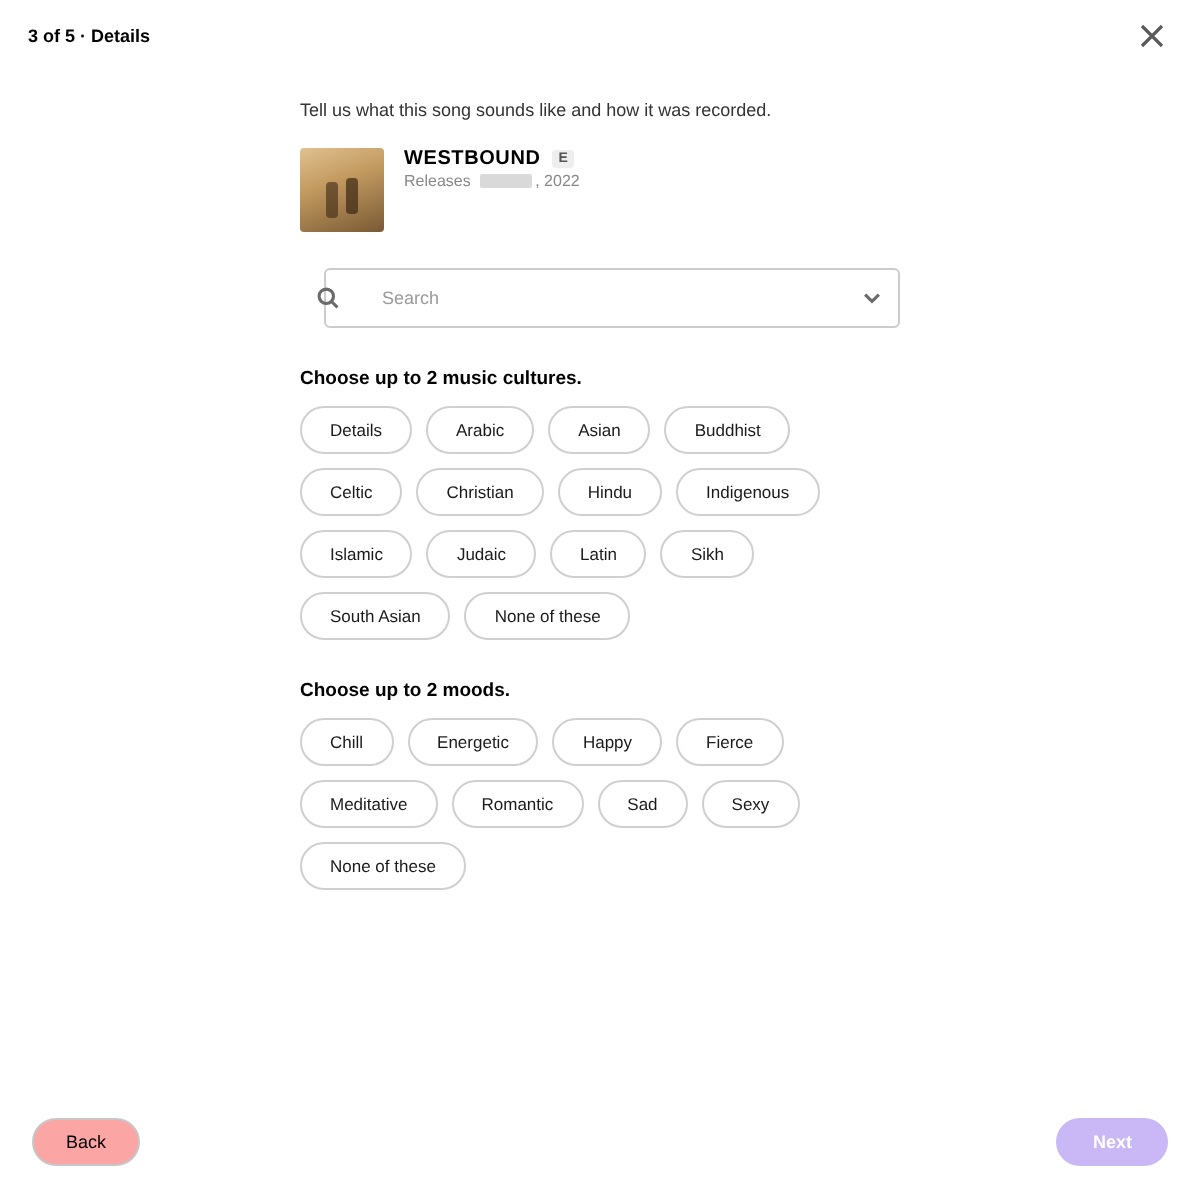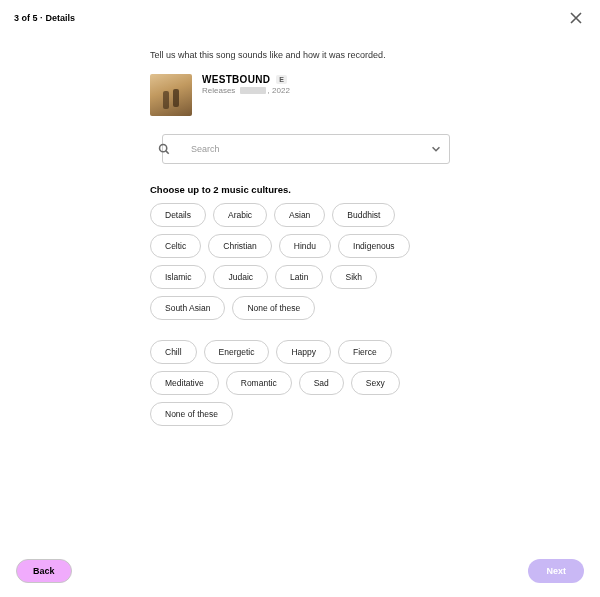--- a/index.html
+++ b/index.html
@@ -23,21 +23,21 @@
   .section-label { font-size: 9.5px; font-weight: 700; margin-bottom: 8px; }
   .req { color:#e22; }
   .search-wrap { position:relative; margin-bottom: 20px; padding-left: 12px; }
   .search-input { width: 100%; height: 30px; border:1px solid #ccc; border-radius:3px; padding: 0 28px 0 28px; font-size:9px; color:#333; background:#fff; }
   .search-input::placeholder { color:#9a9a9a; }
   .search-icon { position:absolute; left:8px; top:50%; transform:translateY(-50%); width:12px; height:12px; stroke:#6a6a6a; stroke-width:1.8; fill:none; }
   .chev-icon { position:absolute; right:8px; top:50%; transform:translateY(-50%); width:12px; height:12px; stroke:#6a6a6a; stroke-width:1.8; fill:none; }
   .chips { display:flex; flex-wrap:wrap; gap:7px; margin-bottom:20px; }
   .chip { border:1px solid #cfcfcf; border-radius: 999px; padding: 6px 14px; font-size:8.5px; color:#1a1a1a; background:#fff; cursor:pointer; white-space:nowrap; }
   .footer { position:absolute; left:0; right:0; bottom:14px; display:flex; justify-content:space-between; padding: 0 16px; }
-  .back-btn { border:1px solid #c7c7c7; background:#f0abfc; border-radius:999px; padding:6px 16px; font-size:9px; font-weight:700; cursor:pointer; }
+  .back-btn { border:1px solid #c7c7c7; background:#fca5a5; border-radius:999px; padding:6px 16px; font-size:9px; font-weight:400; cursor:pointer; }
   .next-btn { border:none; background:#c9b8f5; color:#fff; border-radius:999px; padding:7px 18px; font-size:9px; font-weight:700; cursor:pointer; }
 </style>
 </head>
 <body>
 
 <div class="top-bar">
   <div class="step-label">3 of 5 · Details</div>
   <div class="close-btn">
     <svg viewBox="0 0 14 14">
         <path d="M2 2 L12 12 M12 2 L2 12"></path>
@@ -84,20 +84,21 @@
       <button class="chip">Hindu</button>
       <button class="chip">Indigenous</button>
       <button class="chip">Islamic</button>
       <button class="chip">Judaic</button>
       <button class="chip">Latin</button>
       <button class="chip">Sikh</button>
       <button class="chip">South Asian</button>
       <button class="chip">None of these</button>
     </div>
 
+  <div class="section-label">Choose up to 2 moods.</div>
   <div class="chips" id="mood-chips">
       <button class="chip">Chill</button>
       <button class="chip">Energetic</button>
       <button class="chip">Happy</button>
       <button class="chip">Fierce</button>
       <button class="chip">Meditative</button>
       <button class="chip">Romantic</button>
       <button class="chip">Sad</button>
       <button class="chip">Sexy</button>
       <button class="chip">None of these</button>

